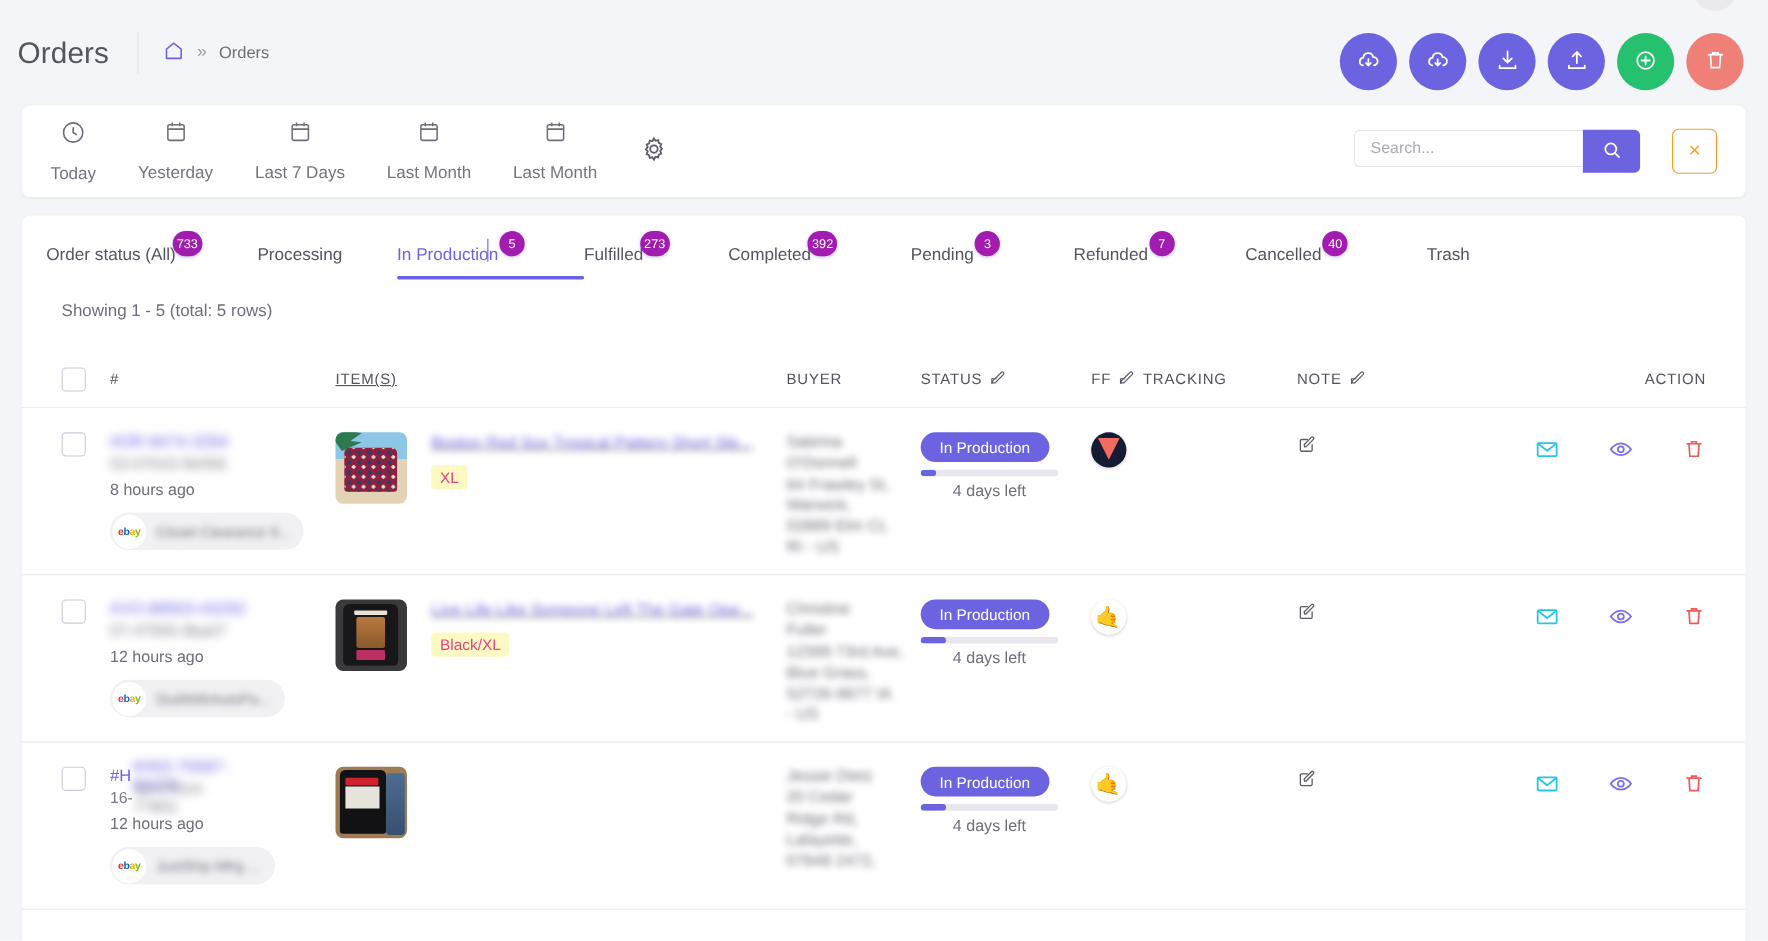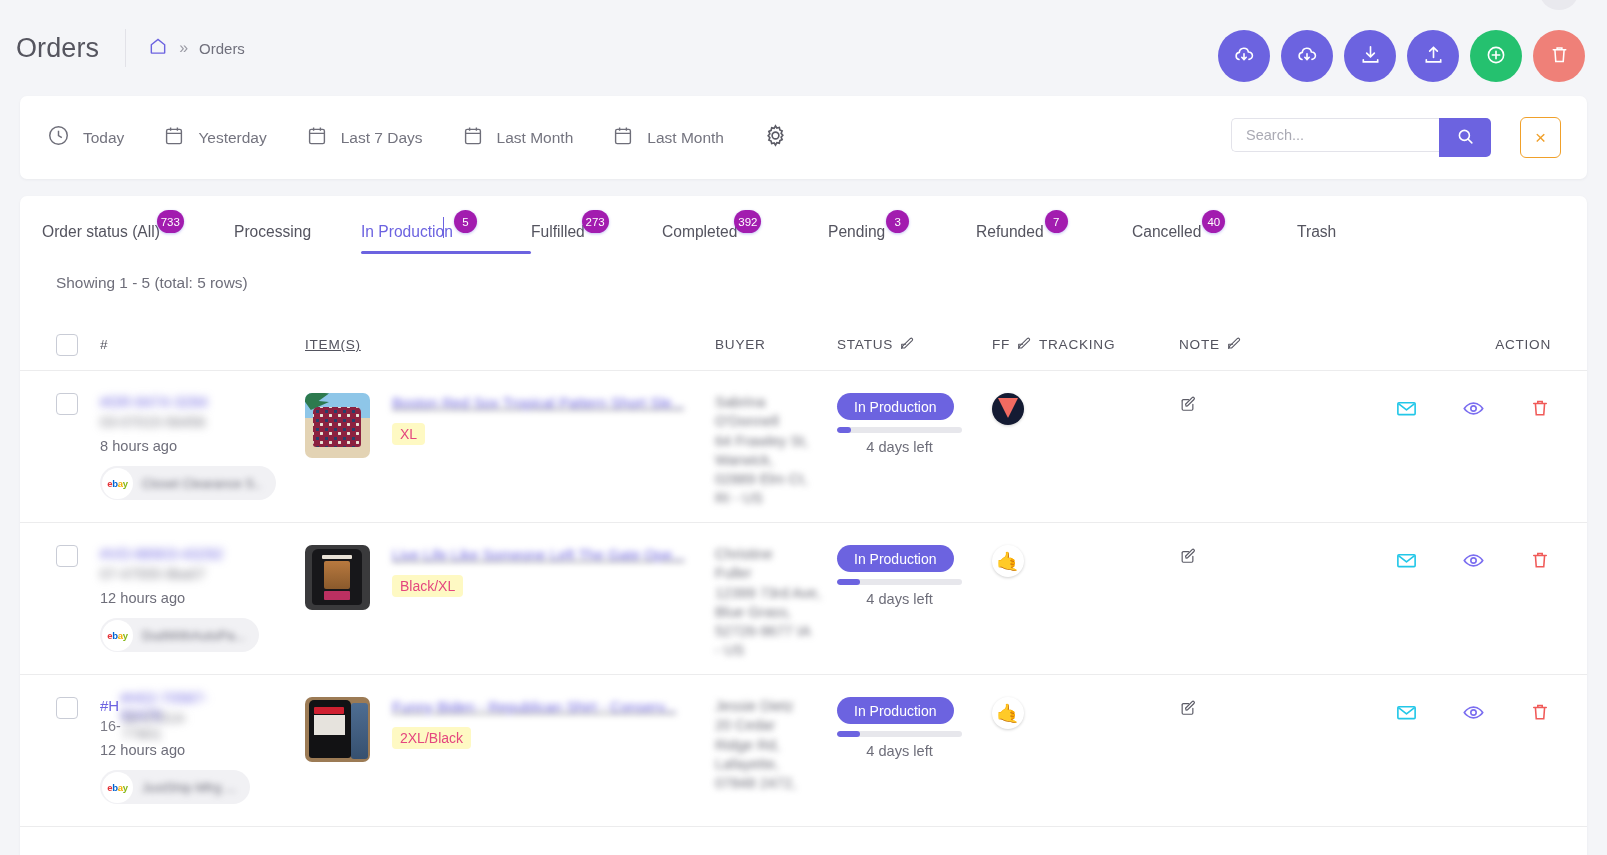--- a/index.html
+++ b/index.html
@@ -67,20 +67,21 @@
     display: flex; align-items: center;
     padding: 0 24px 0 26px;
     position: relative;
     box-shadow: 0 1px 3px rgba(30,30,60,.05);
   }
   .date-filters { display: flex; align-items: center; }
   .date-filter {
     display: flex; align-items: center; gap: 12px;
     margin-right: 38px;
     cursor: pointer;
+    flex-direction: column;
   }
   .date-filter:last-of-type { margin-right: 32px; }
   .df-label { font-size: 15.5px; color: #74747f; }
   .gear-btn { cursor: pointer; display: flex; align-items: center; }
 
   .search-wrap {
     position: absolute;
     right: 96px; top: 22px;
     display: flex;
     height: 39px;
@@ -862,24 +863,20 @@
           <span class="chan-name blur-mid">JustShip Mfrg ...</span>
         </div>
       </div>
       <div class="col-item item-cell">
         <div class="thumb th3">
           <span class="tee"></span>
             <span class="red"></span>
             <span class="band"></span>
             <span class="jeans"></span>
         </div>
-        <div class="item-body">
-          <div class="item-title blur-mid">Funny Biden - Republican Shirt - Conserv...</div>
-          <div class="variant">2XL/Black</div>
-        </div>
       </div>
       <div class="col-buyer">
         <div class="buyer">
           <div class="buyer-line blur-mid">Jessie Dietz</div>
           <div class="buyer-line blur-mid">20 Cedar</div>
           <div class="buyer-line blur-mid">Ridge Rd,</div>
           <div class="buyer-line blur-mid">Lafayette,</div>
           <div class="buyer-line blur-mid">07848 2472,</div>
         </div>
       </div>

